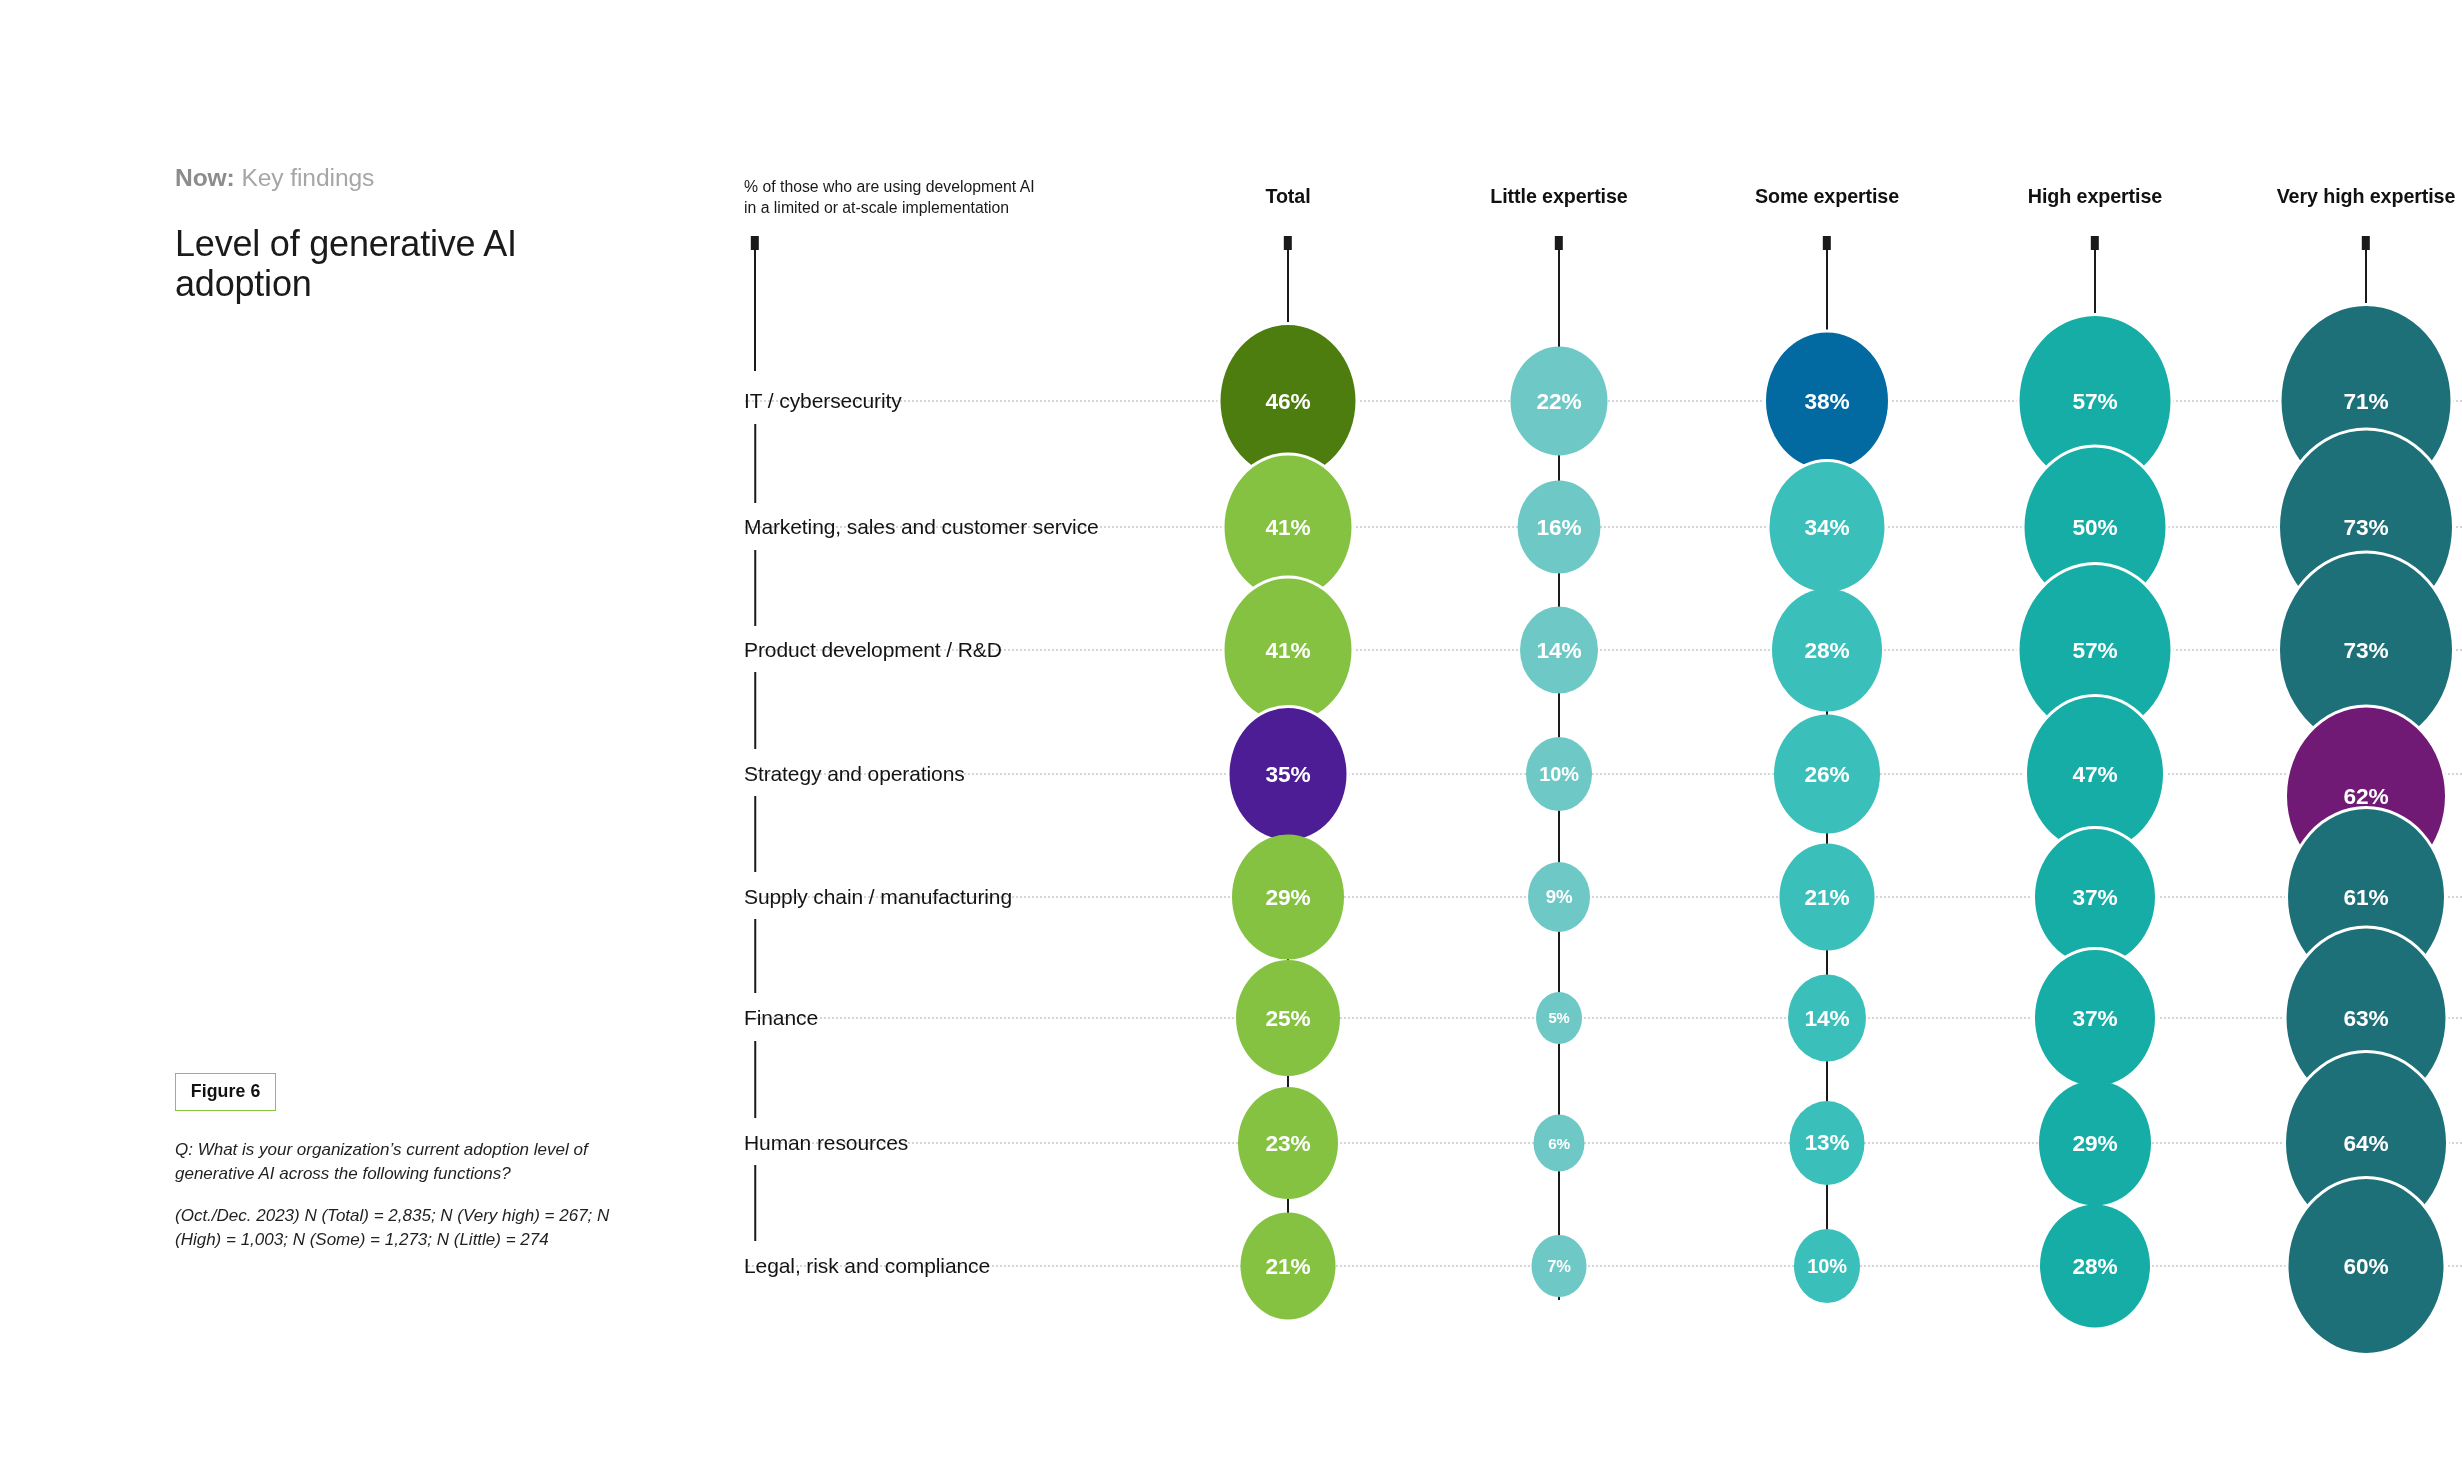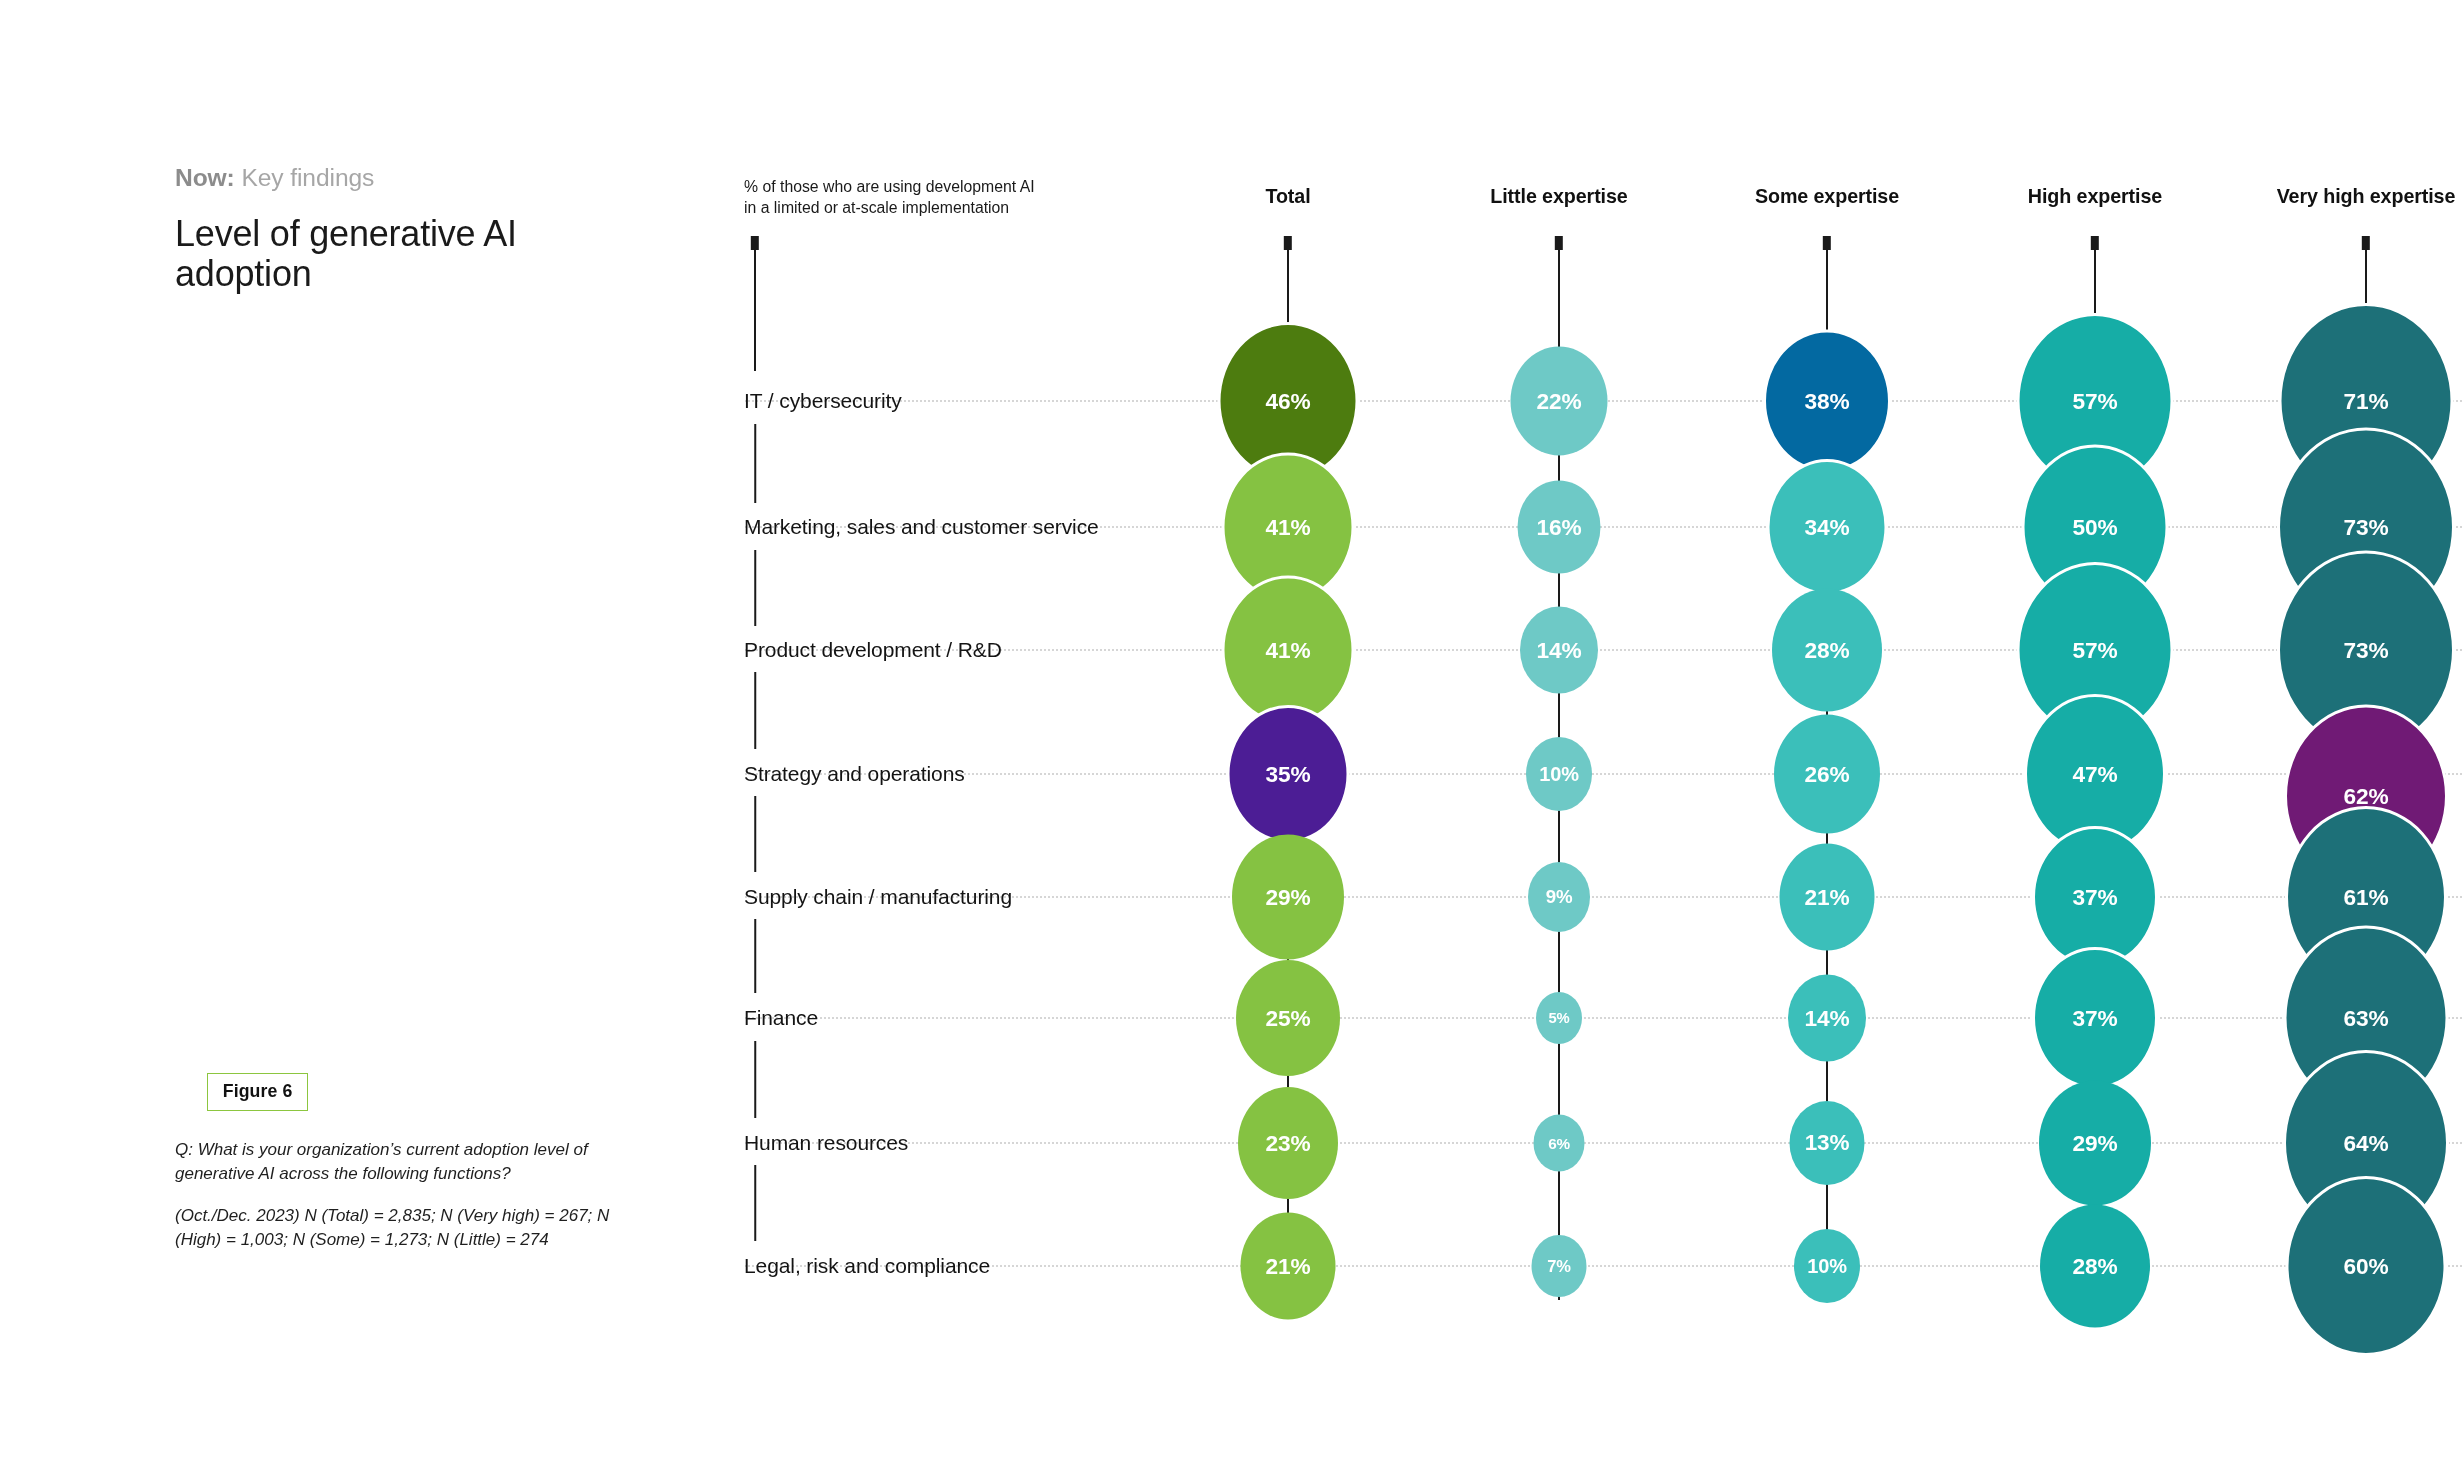--- a/index.html
+++ b/index.html
@@ -32,38 +32,37 @@
   }
   #eyebrow .now {
     font-weight: bold;
     color: #8c8c8c;
   }
   #eyebrow .rest {
     font-weight: 400;
     color: #a6a6a6;
   }
   #headline {
-    margin-top: 21px;
+    margin-top: 31px;
     font-size: 36px;
     line-height: 1.12;
     color: #1a1a1a;
     font-weight: 400;
     letter-spacing: -0.2px;
     max-width: 409px;
   }
 
   #figure-badge {
     position: absolute;
     left: 175px;
     top: 1073px;
     border: 1.5px solid #8cc63f;
     background: #ffffff;
     padding: 6.9px 14.8px 7.9px 14.8px;
     display: inline-block;
-    margin-left: 32px;
   }
   #figure-badge .fig-label {
     font-size: 17.7px;
     font-weight: bold;
     color: #111111;
     letter-spacing: 0.1px;
     white-space: nowrap;
   }
 
   #source-block {

